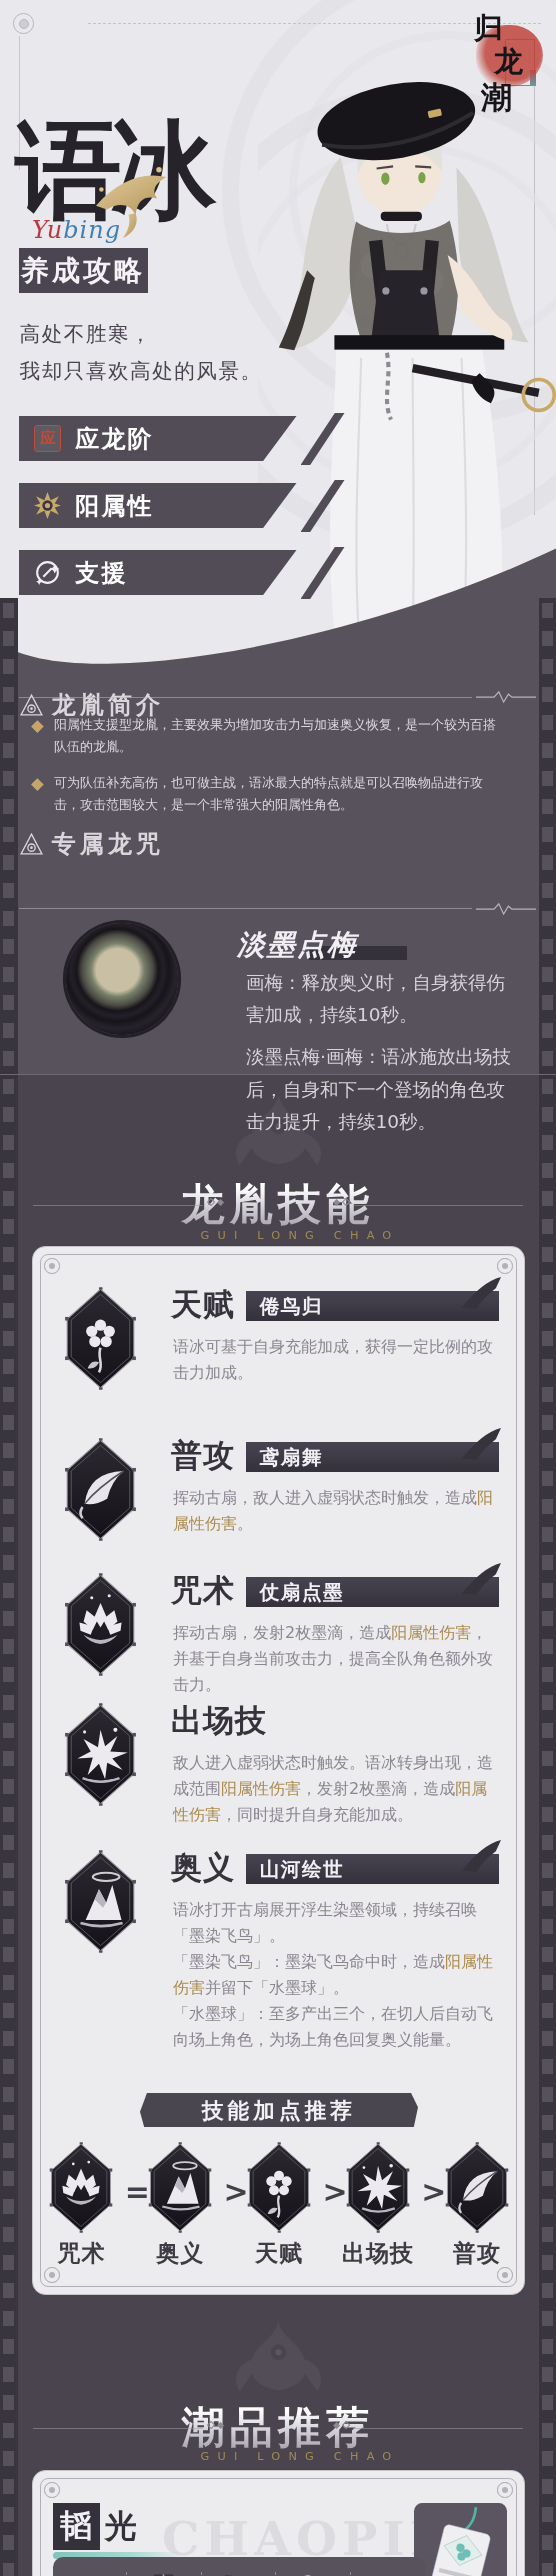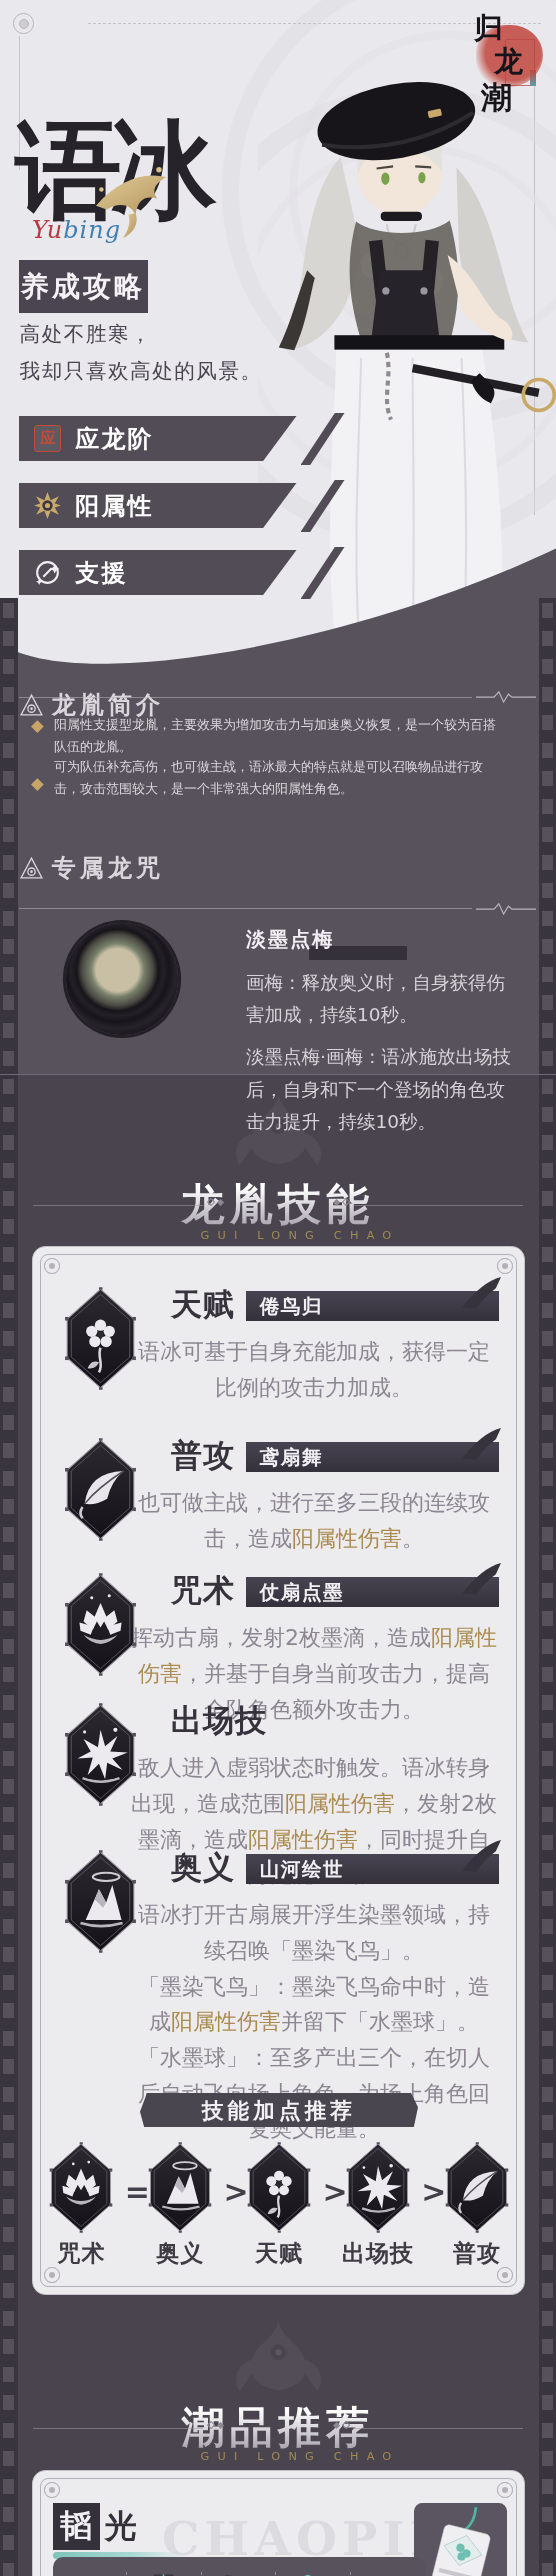--- a/index.html
+++ b/index.html
@@ -24,21 +24,21 @@
   #logo{left:449px;top:5.2px;width:103px;height:124px;z-index:2;}
   #logo .blob{position:absolute;left:27px;top:19.6px;width:67px;height:62px;border-radius:48% 52% 55% 45%;background:radial-gradient(circle at 55% 45%,#c0463d 0%,#c0463d 55%,rgba(192,70,61,0) 78%);opacity:.85;}
   #logo .frame{position:absolute;left:56px;top:34px;width:30px;height:47px;border:1px solid rgba(184,69,60,.75);}
   #logo .chip{position:absolute;left:81px;top:65px;width:6.2px;height:15.5px;background:linear-gradient(180deg,#c0463d,#5f9ea8);}
   #logo .lc{position:absolute;color:#17151a;font-weight:bold;line-height:1;}
   
   #big-title{left:15.5px;top:117px;width:319px;font-size:106px;font-weight:bold;color:#26232a;letter-spacing:-11.3px;line-height:1;z-index:2;}
   #bird{left:87px;top:150px;width:90px;height:90px;z-index:3;}
   #signature{left:32px;top:216px;font-size:24px;font-style:italic;z-index:3;letter-spacing:1px;}
   #signature .r{color:#b93a3e}  #signature .b{color:#3f7fb5}
-  #badge{left:18.5px;top:248px;width:129px;height:53px;background:#4a4550;color:#f4f2f6;font-size:28px;font-weight:bold;letter-spacing:3.1px;display:flex;align-items:center;justify-content:center;z-index:2;margin-top:12px;}
+  #badge{left:18.5px;top:248px;width:129px;height:45px;background:#4a4550;color:#f4f2f6;font-size:28px;font-weight:bold;letter-spacing:3.1px;display:flex;align-items:center;justify-content:center;z-index:2;}
   #quote{left:19.6px;top:316px;font-size:20.6px;line-height:1.8;letter-spacing:1.5px;color:var(--txtdark);z-index:2;}
   
   .tag{left:18.5px;width:309px;height:45px;z-index:3;color:#fff;}
   .tag .bar{position:absolute;left:0;top:0;width:278px;height:45px;background:#514c55;clip-path:polygon(0 0,100% 0,88% 100%,0 100%);display:flex;align-items:center;}
   .tag .slash{position:absolute;left:282px;top:-3.1px;width:44px;height:52px;background:#514c55;clip-path:polygon(78% 0,100% 0,22% 100%,0 100%);}
   .tag .lbl{font-size:24px;font-weight:bold;letter-spacing:2.1px;margin-left:12.4px;}
   .tag .ic{width:30px;height:30px;margin-left:14.4px;flex:0 0 auto;display:flex;align-items:center;justify-content:center;}
   .seal{width:27px;height:27px;border:1.5px solid #c64a38;border-radius:3.1px;color:#c64a38;font-size:15.5px;font-weight:bold;display:flex;align-items:center;justify-content:center;background:rgba(255,255,255,.08);}
   
   #curve{left:0;top:546px;width:556px;height:134px;z-index:4;}
@@ -52,21 +52,21 @@
   
   .sec-h{display:flex;align-items:center;color:#d9d6dc;}
   .sec-h .t{font-size:24px;font-weight:bold;letter-spacing:4.1px;margin-left:8.2px;}
   .sec-line{height:0;border-top:1px solid rgba(185,181,191,.55);}
   .bullet-dia{width:8.8px;height:8.8px;background:#c7a568;transform:rotate(45deg);}
   .dk-p{font-size:13px;line-height:1.7;color:var(--txtlight);}
   
   #avatar{left:66px;top:923px;width:112px;height:112px;border-radius:50%;z-index:6;
      background:radial-gradient(circle at 46% 42%, #c9bfa4 0 24%, #78816b 30%, #4b4a43 40%, #17151a 46%, #232028 52%, #17151a 58%, #26232b 66%, #17151a 76%, #2a2730 86%, #17151a 100%);
      box-shadow:0 0 0 3.1px #232028;}
-  #spell-name{left:246px;top:926px;font-size:20px;font-weight:bold;color:#f1eff3;letter-spacing:2.1px;z-index:7;}
+  #spell-name{left:237px;top:926px;font-size:28px;font-weight:bold;color:#f1eff3;letter-spacing:2.1px;z-index:7;font-style:italic;}
   #spell-tab{left:309px;top:946px;width:98px;height:14.4px;background:#35313b;z-index:6;}
   #spell-desc{left:246px;top:967px;width:273px;z-index:6;font-size:18.5px;line-height:1.74;color:#d6d3d9;}
   
   .big-h{left:0;width:556px;text-align:center;font-weight:bold;font-size:43px;letter-spacing:5.2px;z-index:6;
      background:linear-gradient(180deg,#ffffff 20%,#9e9aa6 95%);-webkit-background-clip:text;background-clip:text;color:transparent;}
   .big-sub{left:0;width:556px;text-align:center;font-size:11.3px;letter-spacing:8.2px;color:#a18a52;z-index:6;padding-left:44px;}
   .h-line{height:0;border-top:0.5px solid rgba(160,155,168,.55);z-index:6;}
   .h-dias{z-index:6;display:flex;align-items:center;gap:4.1px;}
   .h-dias i{display:block;width:6.2px;height:6.2px;transform:rotate(45deg);border:1px solid #8d8894;}
   .h-dias i.f{background:#8d8894;border:none;width:5.2px;height:5.2px;}
@@ -77,21 +77,21 @@
   .orn{position:absolute;width:15.5px;height:15.5px;border:1px solid #a9a5af;border-radius:50%;}
   .orn::after{content:"";position:absolute;left:3.6px;top:3.6px;width:6.2px;height:6.2px;border-radius:50%;background:#b5b1ba;}
   
   .skill-card{position:absolute;left:29px;width:437px;}
   .skill-icon{position:absolute;left:0;top:0;}
   .skill-head{margin-left:109px;display:flex;align-items:flex-start;}
   .skill-type{font-size:31px;font-weight:bold;color:#37333d;line-height:1.1;letter-spacing:1px;flex:0 0 auto;}
   .skill-band{flex:1 1 auto;height:30px;margin-left:11.3px;margin-top:4.1px;background:linear-gradient(180deg,#474351,#35313b);display:flex;align-items:center;position:relative;}
   .skill-band .nm{color:#f2f0f4;font-size:19.6px;font-weight:bold;letter-spacing:1.5px;margin-left:13.4px;}
   .skill-band svg{position:absolute;right:-3.1px;top:-15.5px;}
-  .skill-desc{margin-left:67px;margin-top:13.4px;font-size:22px;line-height:1.62;color:var(--txtgray);text-align:center;}
+  .skill-desc{margin-left:111px;margin-top:13.4px;font-size:16px;line-height:1.62;color:var(--txtgray);}
   .gold{color:var(--gold);}
   
   #pr-banner{left:107px;width:278px;height:34px;background:#4a4650;color:#f3f1f5;font-size:21.6px;font-weight:bold;letter-spacing:4.1px;display:flex;align-items:center;justify-content:center;
     clip-path:polygon(2.5% 0,97.5% 0,100% 42%,98.5% 100%,1.5% 100%,0 55%);}
   #pr-row{left:5.2px;width:482px;display:flex;justify-content:center;align-items:flex-start;}
   .pr-cell{display:flex;flex-direction:column;align-items:center;width:87px;}
   .pr-cell .lb{margin-top:5.2px;font-size:23px;font-weight:bold;color:#3f3b44;letter-spacing:1px;}
   .pr-op{font-size:30px;font-weight:bold;color:#44404a;margin-top:32px;width:12.4px;text-align:center;}
   
   .plate{position:absolute;display:flex;align-items:flex-start;z-index:3;}
@@ -324,23 +324,23 @@
     <span class="t serif">龙胤简介</span>
   </div>
   <div class="abs dk sec-line" style="left:18.5px;top:697px;width:453px"></div>
   <svg class="abs dk" style="left:474px;top:690px" width="64" height="14.4" viewBox="0 0 100 24">
       <use href="#pulse"></use>
     </svg>
 
   <div class="abs dk bullet-dia" style="left:33px;top:722px"></div>
   <div class="abs dk dk-p" style="left:54px;top:714px;width:453px">阳属性支援型龙胤，主要效果为增加攻击力与加速奥义恢复，是一个较为百搭队伍的龙胤。</div>
   <div class="abs dk bullet-dia" style="left:33px;top:780px"></div>
-  <div class="abs dk dk-p" style="left:54px;top:756px;width:453px">可为队伍补充高伤，也可做主战，语冰最大的特点就是可以召唤物品进行攻击，攻击范围较大，是一个非常强大的阳属性角色。</div>
-
-  <div class="abs dk sec-h" style="left:18.5px;top:852px">
+  <div class="abs dk dk-p" style="left:54px;top:772px;width:453px">可为队伍补充高伤，也可做主战，语冰最大的特点就是可以召唤物品进行攻击，攻击范围较大，是一个非常强大的阳属性角色。</div>
+
+  <div class="abs dk sec-h" style="left:18.5px;top:828px">
     <svg width="25" height="25" viewBox="0 0 48 48">
         <use href="#eye-ic"></use>
       </svg>
     <span class="t serif">专属龙咒</span>
   </div>
   <div class="abs dk sec-line" style="left:18.5px;top:908px;width:453px"></div>
   <svg class="abs dk" style="left:474px;top:902px" width="64" height="14.4" viewBox="0 0 100 24">
       <use href="#pulse"></use>
     </svg>
 
@@ -399,21 +399,21 @@
         </svg>
       <div class="skill-head">
           <span class="skill-type serif">普攻</span>
         <div class="skill-band">
             <span class="nm serif">鸢扇舞</span>
           <svg width="41" height="37" viewBox="0 0 80 72">
               <use href="#blade"></use>
             </svg>
           </div>
         </div>
-      <div class="skill-desc"><span>也可做主战，进行至多三段的连续攻击，造成</span><span class="gold">阳属性伤害</span><span>。</span></div>
+      <div class="skill-desc"><span>挥动古扇，敌人进入虚弱状态时触发，造成</span><span class="gold">阳属性伤害</span><span>。</span></div>
     </div>
 
     <div class="skill-card" style="top:326px">
       <svg class="skill-icon" width="77" height="103" viewBox="0 0 150 200">
           <use href="#diamond"></use>
           <use href="#g-lotus"></use>
         </svg>
       <div class="skill-head">
           <span class="skill-type serif">咒术</span>
         <div class="skill-band">

